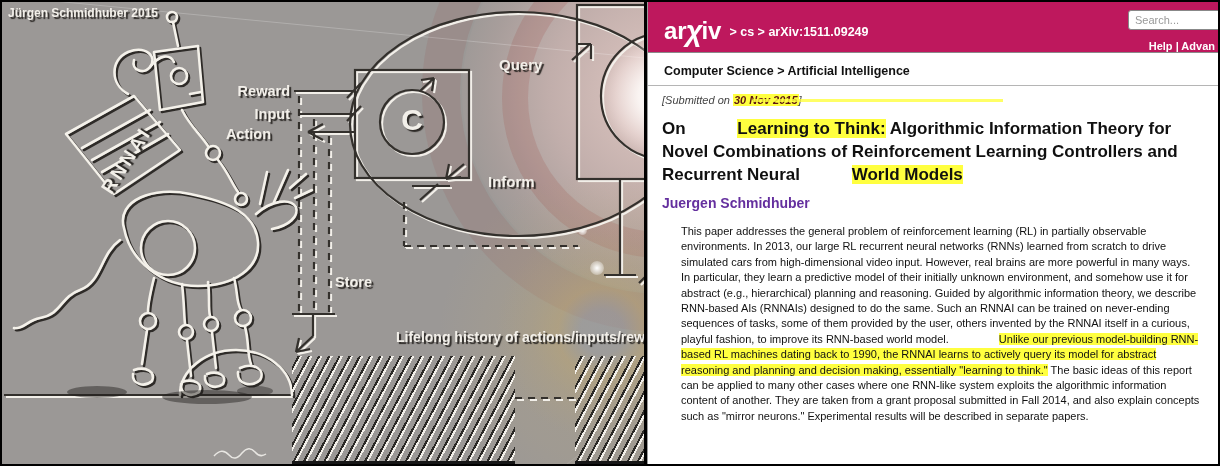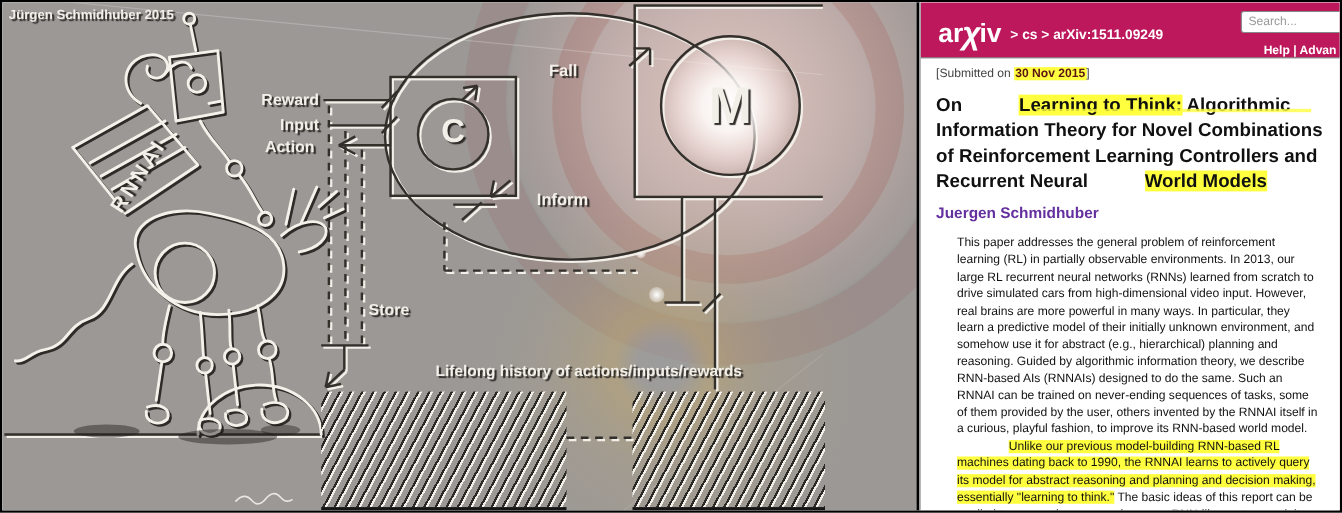--- a/index.html
+++ b/index.html
@@ -1,21 +1,21 @@
 <!DOCTYPE html>
 <html><head>
 <meta charset="utf-8">
 <style>
   html,body{margin:0;padding:0;background:#222;}
   *{box-sizing:border-box;}
   .screen{width:1220px;height:466px;border:2px solid #000;display:flex;overflow:hidden;
           font-family:"Liberation Sans", sans-serif;background:#fff;position:relative;}
 
   
-  .fig{position:relative;width:831px;height:100%;background:#9b9896;overflow:hidden;flex:none;}
+  .fig{position:relative;width:642px;height:100%;background:#9b9896;overflow:hidden;flex:none;}
   .fig .flare,.fig .glow,.fig .ring{position:absolute;pointer-events:none;border-radius:50%;}
   .pink-wash{left:460px;top:-110px;width:400px;height:400px;
      background:radial-gradient(circle, rgba(242,212,206,.8) 0%, rgba(224,192,188,.55) 40%, rgba(200,172,168,.28) 62%, rgba(200,172,168,0) 75%);}
   .ring1{left:500px;top:-64px;width:320px;height:320px;border:26px solid rgba(158,58,48,.16);}
   .ring2{left:420px;top:-150px;width:480px;height:480px;border:38px solid rgba(150,52,45,.10);}
   .warm1{left:420px;top:150px;width:380px;height:380px;
      background:radial-gradient(circle, rgba(196,172,118,.22) 0%, rgba(196,172,118,.12) 45%, rgba(196,172,118,0) 65%);}
   .warm2{left:470px;top:200px;width:260px;height:260px;
      background:radial-gradient(circle, rgba(148,156,172,.45) 0%, rgba(148,156,172,.38) 12%, rgba(190,166,112,.42) 24%, rgba(190,166,112,.20) 38%, rgba(190,166,112,0) 58%);}
   .dot1{left:588px;top:259px;width:14px;height:14px;background:radial-gradient(circle,#fff,rgba(255,255,255,0));}
@@ -30,21 +30,21 @@
   .dash{stroke-dasharray:7 6;}
   .stack{position:absolute;z-index:4;border-bottom:3px solid #161616;
      background:repeating-linear-gradient(118deg, rgba(0,0,0,0) 0 5px, #2b2926 5px 7px, #f2efe9 7px 9px);}
   .stack-left{left:290px;top:354px;width:223px;height:108px;}
   .stack-right{left:573px;top:354px;width:175px;height:108px;}
   .fig .lbl{position:absolute;z-index:6;color:#f2efe9;font-weight:700;
      text-shadow:2px 2px 1px rgba(38,35,32,.95);line-height:1.25;}
   .lbl-credit{left:6px;top:4px;font-size:12px;}
   .lbl-reward{left:210px;top:80px;width:78px;text-align:right;font-size:14.5px;}
   .lbl-input{left:226px;top:103px;width:62px;text-align:right;font-size:14.5px;}
-  .lbl-action{left:214px;top:123px;width:70px;text-align:right;font-size:14.5px;}
+  .lbl-action{left:199px;top:123px;width:70px;text-align:right;font-size:14.5px;}
   .lbl-query{left:497px;top:54px;font-size:15px;}
   .lbl-inform{left:486px;top:171px;font-size:15px;}
   .lbl-store{left:333px;top:271px;font-size:14.5px;}
   .lbl-c{left:392px;top:99px;width:36px;text-align:center;font-size:30px;}
   .lbl-m{left:630px;top:65px;width:64px;text-align:center;font-size:47px;color:rgba(255,255,255,.95);
      text-shadow:0 0 16px #fff,0 0 6px #fff;z-index:6;}
   .lbl-compress{left:655px;top:201px;width:92px;font-size:13.5px;}
   .lbl-intrinsic{left:396px;top:252px;width:192px;font-size:13.5px;}
   .lbl-lifelong{left:394px;top:327px;font-size:14px;white-space:nowrap;}
   .lbl-rnnai{left:104px;top:178px;font-size:19px;letter-spacing:3px;transform:rotate(-57deg);transform-origin:0 50%;}
@@ -57,21 +57,21 @@
   .banner{position:relative;height:50px;background:#be185d;color:#fff;box-shadow:0 1px 0 #8a8a8a;}
   .logo-wrap{position:absolute;left:16px;top:11px;font-weight:700;font-size:24px;white-space:nowrap;}
   .logo-chi{font-size:29px;font-style:italic;position:relative;top:2px;margin:0 -1px;}
   .crumbs{font-size:12.5px;font-weight:700;margin-left:8px;position:relative;top:-3px;}
   .search-input{position:absolute;top:8px;right:-12px;width:102px;height:20px;border:1px solid #888;
      border-radius:3px;font-size:11px;padding:0 6px;color:#444;font-family:"Liberation Sans",sans-serif;}
   .search-input::placeholder{color:#999;}
   .help-links{position:absolute;top:38px;right:3px;font-size:11px;font-weight:700;color:#fff;white-space:nowrap;}
   .subject{font-size:12.5px;font-weight:700;color:#111;padding:12px 16px 7px 16px;}
   .rule{border:0;border-top:1px solid #b5b5b5;margin:0;}
-  .submitted{font-size:11px;color:#444;margin:8px 16px 11px 14px;}
+  .submitted{font-size:11px;font-style:italic;color:#444;margin:8px 16px 11px 14px;}
   .submitted .date{font-weight:700;color:#5c1414;background:#ffff3f;padding:0 1px;}
   .smear{position:absolute;left:105px;top:97px;width:250px;height:3px;background:#ffff3f;opacity:.8;}
   .title{font-size:17px;line-height:23px;font-weight:700;color:#101010;margin:6px 10px 0 14px;}
   .hl{background:#ffff3f;margin-left:47px;}
   .authors{font-size:14px;font-weight:600;color:#642f9e;margin:9px 16px 0 14px;}
   .abstract{font-size:11px;line-height:15.4px;color:#111;margin:13px 8px 0 0;padding-left:33px;padding-right:10px;}
 </style>
 </head>
 <body>
 
@@ -171,36 +171,37 @@
 
     <div class="stack stack-left"></div>
     <div class="stack stack-right"></div>
     <div class="flare white-core"></div>
 
     <div class="lbl lbl-credit">Jürgen Schmidhuber 2015</div>
     <div class="lbl lbl-rnnai">RNNAI</div>
     <div class="lbl lbl-reward">Reward</div>
     <div class="lbl lbl-input">Input</div>
     <div class="lbl lbl-action">Action</div>
-    <div class="lbl lbl-query">Fall</div>
+    <div class="lbl lbl-query">Query</div>
     <div class="lbl lbl-inform">Inform</div>
     <div class="lbl lbl-store">Store</div>
     <div class="lbl lbl-c">C</div>
     <div class="lbl lbl-m">M</div>
     <div class="lbl lbl-lifelong">Lifelong history of actions/inputs/rewards</div>
   </div>
 
   <div class="divider"></div>
 
   <div class="page">
     <div class="banner">
       <div class="logo-wrap"><span>ar</span><span class="logo-chi">χ</span><span>iv</span><span class="crumbs">&gt; cs &gt; arXiv:1511.09249</span></div>
       <input class="search-input" type="text" placeholder="Search..." style="">
       <div class="help-links">Help | Advan</div>
     </div>
+    <div class="subject">Computer Science &gt; Artificial Intelligence</div>
     <hr class="rule">
     <div class="smear"></div>
     <div class="submitted"><span>[Submitted on </span><span class="date">30 Nov 2015</span><span>]</span></div>
     <h1 class="title"><span>On </span><span class="hl">Learning to Think:</span><span> Algorithmic Information Theory for Novel Combinations of Reinforcement Learning Controllers and Recurrent Neural </span><span class="hl">World Models</span></h1>
     <div class="authors">Juergen Schmidhuber</div>
     <div class="abstract"><span>This paper addresses the general problem of reinforcement learning (RL) in partially observable environments. In 2013, our large RL recurrent neural networks (RNNs) learned from scratch to drive simulated cars from high-dimensional video input. However, real brains are more powerful in many ways. In particular, they learn a predictive model of their initially unknown environment, and somehow use it for abstract (e.g., hierarchical) planning and reasoning. Guided by algorithmic information theory, we describe RNN-based AIs (RNNAIs) designed to do the same. Such an RNNAI can be trained on never-ending sequences of tasks, some of them provided by the user, others invented by the RNNAI itself in a curious, playful fashion, to improve its RNN-based world model. </span><span class="hl">Unlike our previous model-building RNN-based RL machines dating back to 1990, the RNNAI learns to actively query its model for abstract reasoning and planning and decision making, essentially "learning to think."</span><span> The basic ideas of this report can be applied to many other cases where one RNN-like system exploits the algorithmic information content of another. They are taken from a grant proposal submitted in Fall 2014, and also explain concepts such as "mirror neurons." Experimental results will be described in separate papers.</span></div>
   </div>
 
 </div>
 

